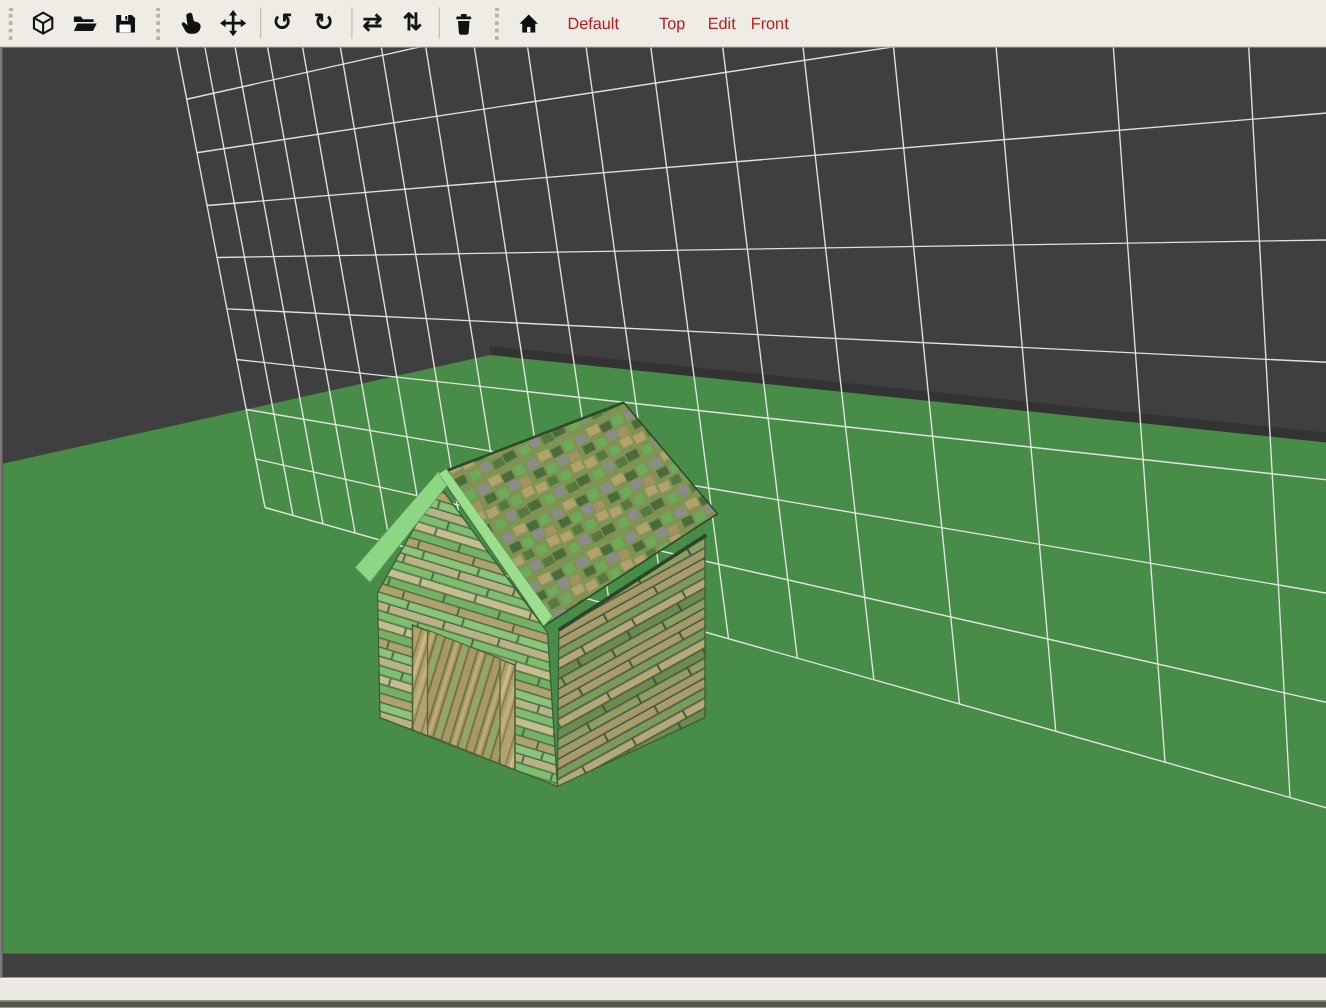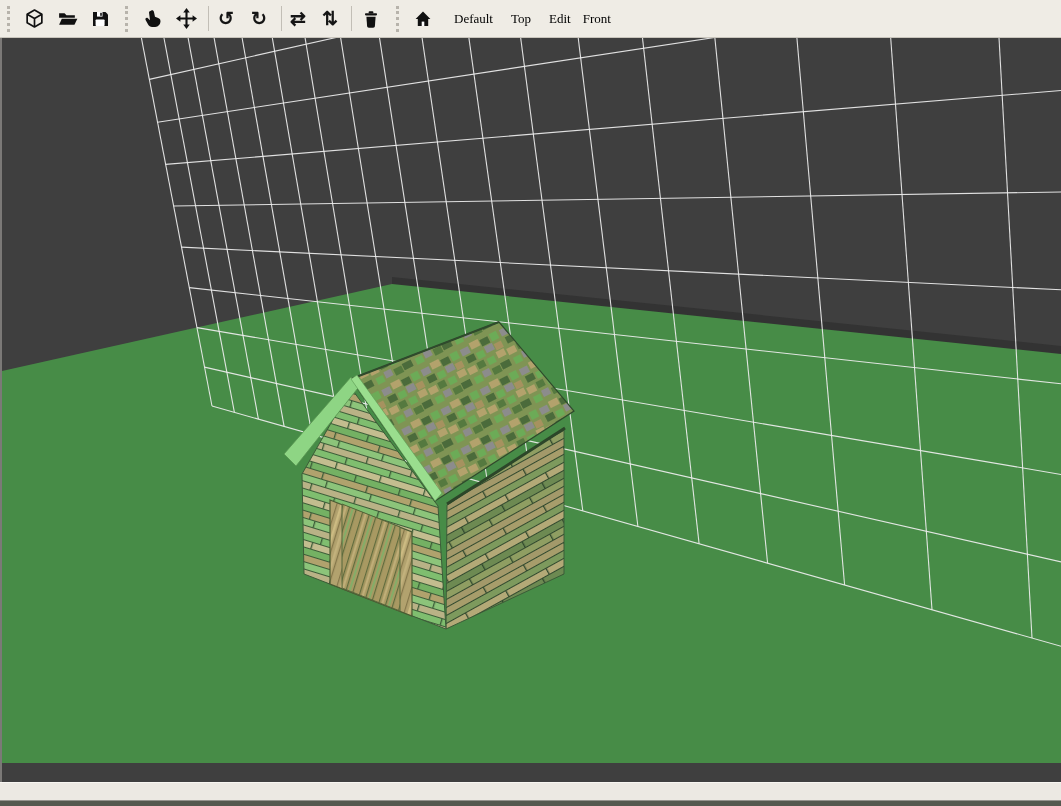--- a/index.html
+++ b/index.html
@@ -15,22 +15,22 @@
 
   
   .toolbar { height:38px; display:flex; align-items:center; padding-left:4px;
              background:#efece5; border-bottom:1px solid #c9c5bc; flex:0 0 auto; }
   .grip { width:5px; height:26px; border-left:3px dotted #b7b3ab; margin-left:3px; }
   .tb-sep { width:1px; height:25px; background:#c2beb6; }
   .tb-btn { width:26px; height:30px; display:flex; align-items:center; justify-content:center;
             background:transparent; border:none; }
   .tb-btn svg { display:block; }
   .glyph { font-size:19px; font-weight:600; color:#151515; line-height:1; }
-  .tb-text { font-size:13px; color:#000000; padding:4px 6px; background:transparent; border:none;
-             font-family:Liberation Serif, serif;text-align:center; }
+  .tb-text { font-size:13px; color:#b91c1c; padding:4px 6px; background:transparent; border:none;
+             font-family:Liberation Sans, sans-serif;text-align:center; }
 
   
   .viewport { flex:1 1 auto; position:relative; border-left:2px solid #7b7977; background:#3f3f3f; }
   .viewport svg { display:block; }
 
   
   .statusbar { flex:0 0 auto; height:24px; }
   .statusbar .bar { height:18px; background:#ece9e3; border-top:1px solid #f8f6f2; }
   .statusbar .line { height:1px; background:#96938e; }
   .statusbar .edge { height:5px; background:#55584f; }
@@ -129,21 +129,21 @@
     <button class="tb-btn" style="margin-left:9px" aria-label="home-view">
       <span>
         <svg width="20" height="20" viewBox="0 0 20 20" fill="#111">
           <path d="M10 2.6 L2.6 10 H4.8 V17 H15.2 V10 H17.4 Z"></path>
           <rect x="8.7" y="12.6" width="2.6" height="4.4" fill="#fff"></rect>
         </svg>
       </span>
     </button>
 
     <button class="tb-text" style="margin-left:12px">Default</button>
-    <button class="tb-text" style="margin-left:6px">Top</button>
+    <button class="tb-text" style="margin-left:20px">Top</button>
     <button class="tb-text" style="margin-left:6px">Edit</button>
     <button class="tb-text" style="margin-left:0">Front</button>
   </div>
 
   <div class="viewport">
     <svg id="scene" width="1059" height="725" viewBox="0 0 1059 725">
       <defs>
         <pattern id="pFront" width="46" height="42" patternUnits="userSpaceOnUse" patternTransform="rotate(17)">
           <rect width="46" height="42" fill="#9dc47b"></rect>
           <rect y="0" width="46" height="6" fill="#b9b286"></rect>

